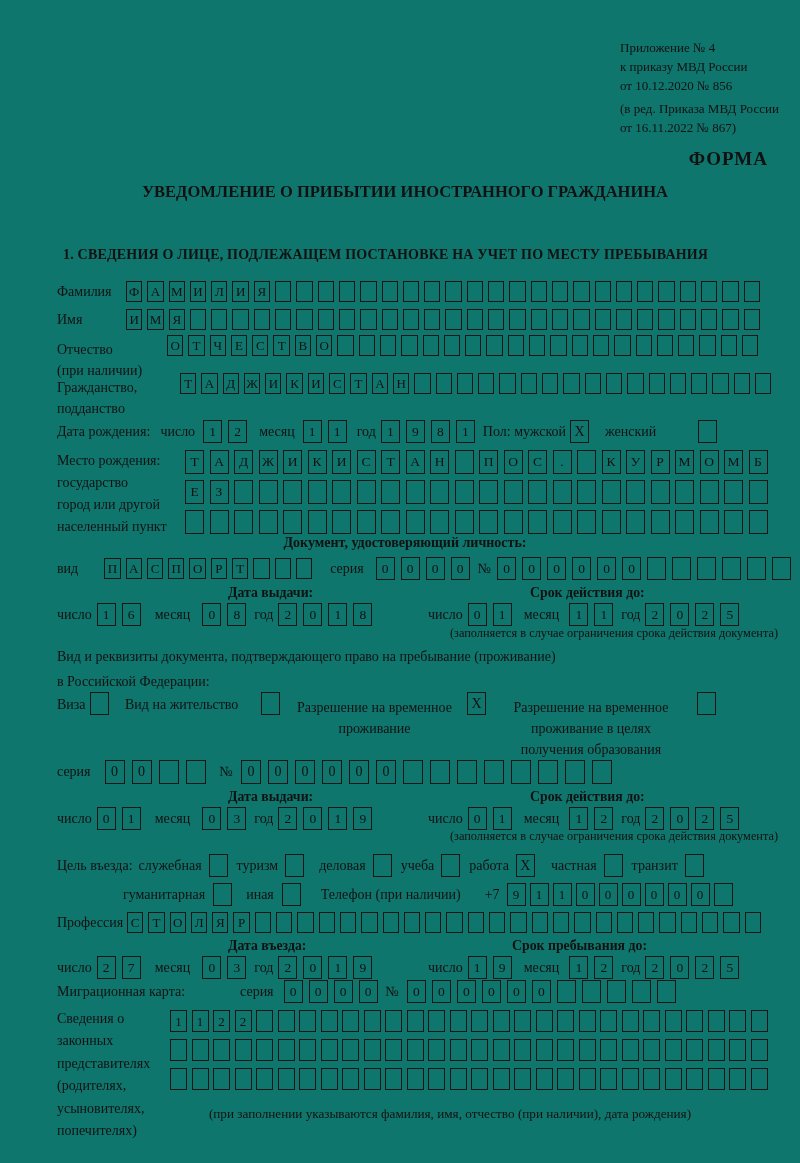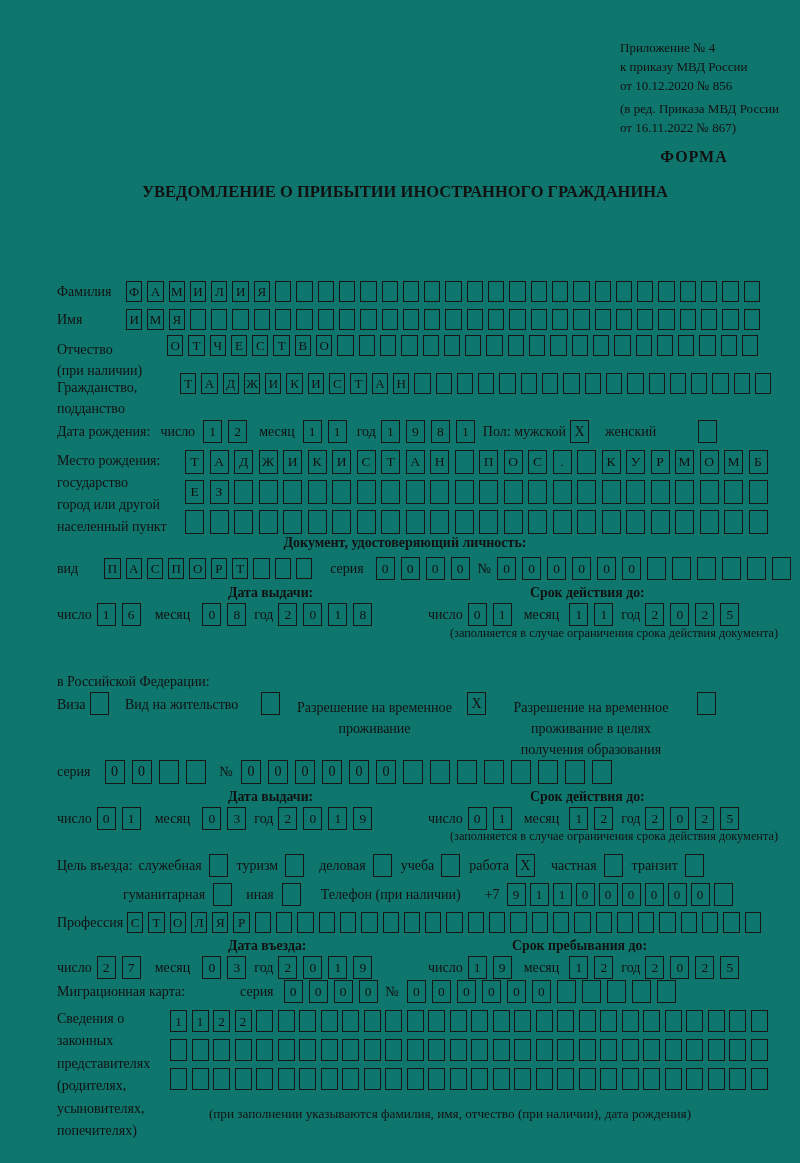--- a/index.html
+++ b/index.html
@@ -32,26 +32,27 @@
 
 <div class="page">
 
   <div class="abs hdr" style="left:620px;top:38px;">
     <div>Приложение № 4</div>
     <div>к приказу МВД России</div>
     <div>от 10.12.2020 № 856</div>
     <div style="margin-top:4px">(в ред. Приказа МВД России</div>
     <div>от 16.11.2022 № 867)</div>
   </div>
-  <div class="abs b" style="left:620px;top:148px;width:148px;text-align:center;font-size:16px;letter-spacing:1px;">ФОРМА</div>
+  <div class="abs b" style="left:620px;top:148px;width:148px;text-align:right;font-size:19px;letter-spacing:1px;">ФОРМА</div>
 
   <div class="abs title" style="left:60px;top:180px;width:690px;">
     <div>УВЕДОМЛЕНИЕ О ПРИБЫТИИ ИНОСТРАННОГО ГРАЖДАНИНА</div>
   </div>
 
+  <div class="abs b" style="left:63px;top:247px;font-size:14px;letter-spacing:0.2px;">1. СВЕДЕНИЯ О ЛИЦЕ, ПОДЛЕЖАЩЕМ ПОСТАНОВКЕ НА УЧЕТ ПО МЕСТУ ПРЕБЫВАНИЯ</div>
 
   <div class="row" style="left:57px;top:281px;">
     <span class="lbl" style="width:69px;">Фамилия</span>
     <span class="cells">
         <span class="cell">Ф</span>
         <span class="cell">А</span>
         <span class="cell">М</span>
         <span class="cell">И</span>
         <span class="cell">Л</span>
         <span class="cell">И</span>
@@ -384,20 +385,21 @@
     <span class="lbl" style="margin-left:8px;">год</span>
     <span class="cells dcells" style="margin-left:5px;">
         <span class="cell">2</span>
         <span class="cell">0</span>
         <span class="cell">2</span>
         <span class="cell">5</span>
       </span>
   </div>
   <div class="abs small" style="left:330px;top:626px;width:448px;text-align:right;">(заполняется в случае ограничения срока действия документа)</div>
 
+  <div class="abs lbl" style="left:57px;top:649px;">Вид и реквизиты документа, подтверждающего право на пребывание (проживание)</div>
   <div class="abs lbl" style="left:57px;top:674px;">в Российской Федерации:</div>
 
   <div class="abs lbl" style="left:57px;top:697px;">Виза</div>
   <span class="chk abs" style="left:90px;top:692px;"></span>
   <div class="abs lbl" style="left:125px;top:697px;">Вид на жительство</div>
   <span class="chk abs" style="left:261px;top:692px;"></span>
   <div class="abs lbl center" style="left:292px;top:697px;width:165px;line-height:21px;">
     <div>Разрешение на временное</div>
     <div>проживание</div>
   </div>

